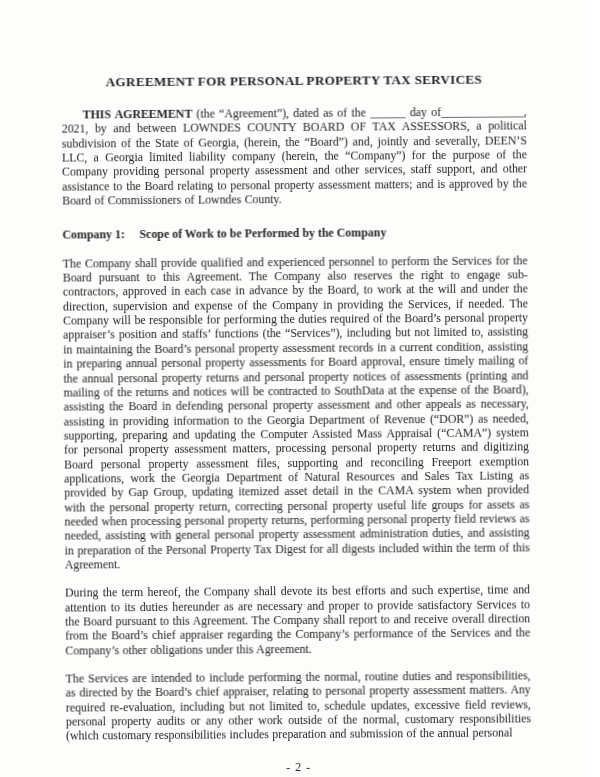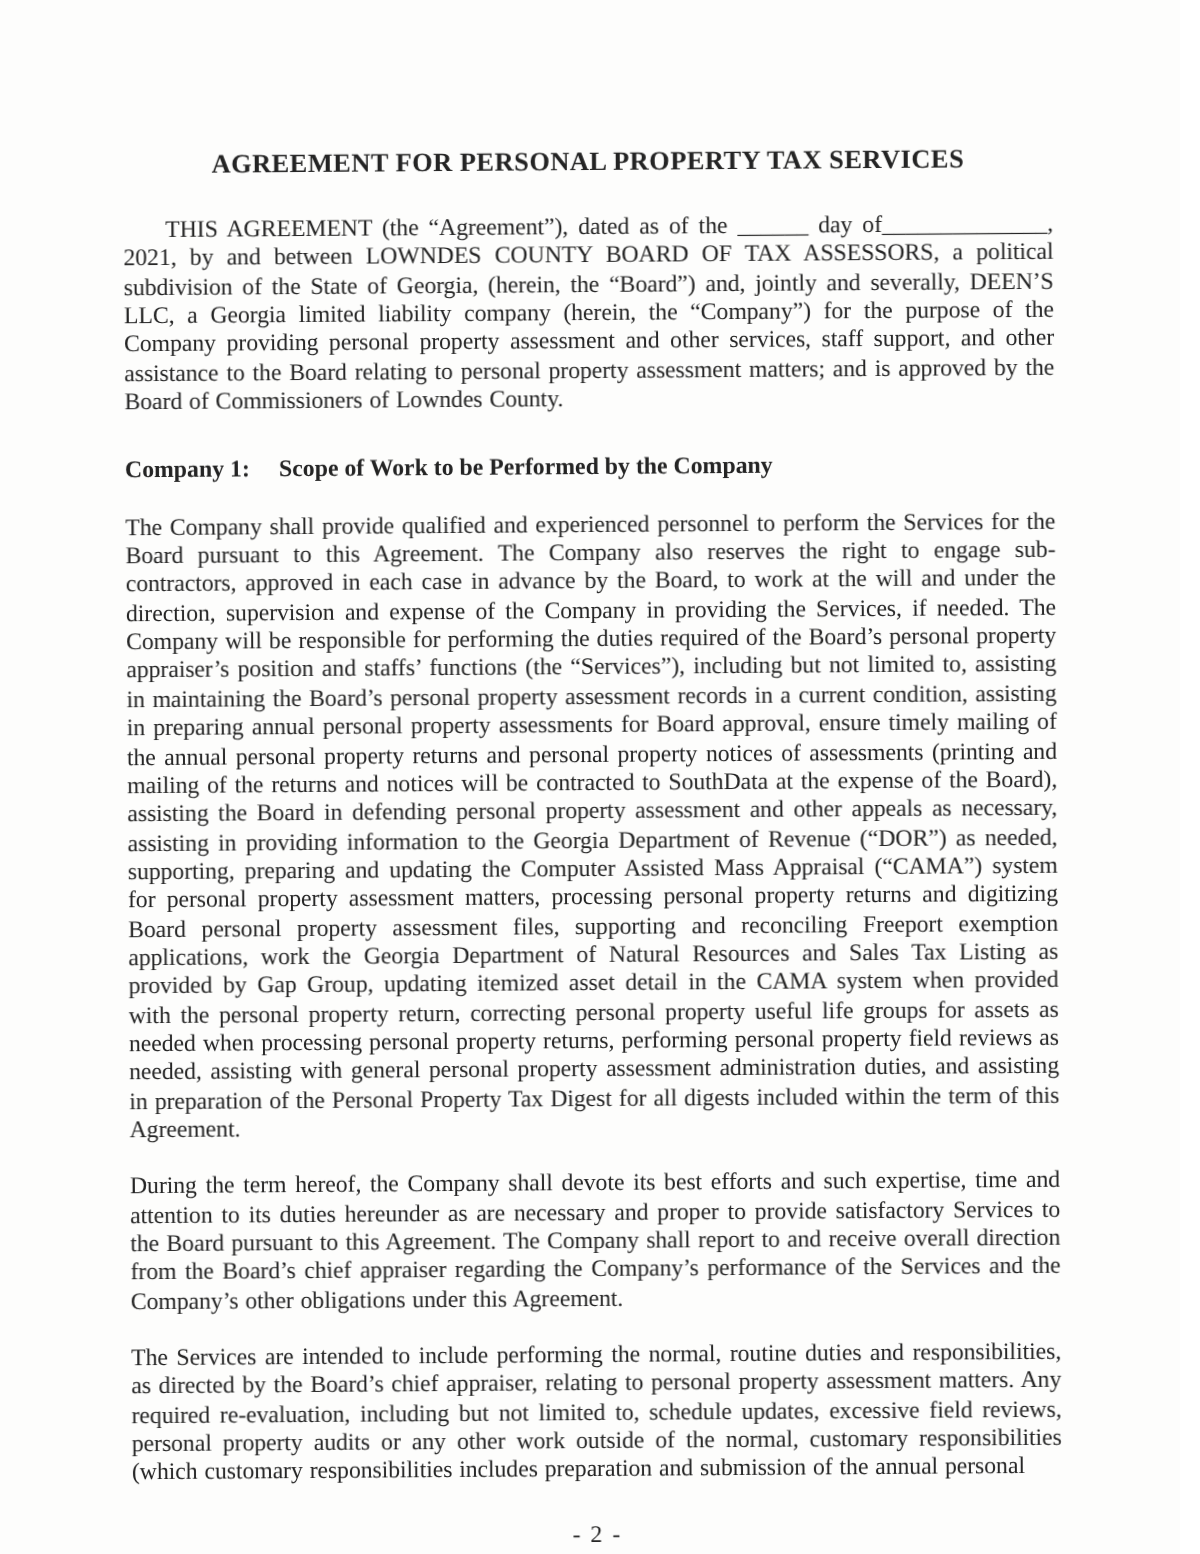--- a/index.html
+++ b/index.html
@@ -36,21 +36,21 @@
   }
   .intro, .body-p {
     text-align: justify;
     letter-spacing: -0.04px;
     word-spacing: 0.5px;
   }
   .intro {
     margin: 17px 0 0 0;
     text-indent: 21px;
   }
-  .intro .lead { font-weight: normal; }
+  .intro .lead { font-weight: bold; }
   .sec-heading {
     margin-top: 20px;
     font-weight: bold;
     text-align: left;
   }
   .sec-label { display: inline-block; width: 77px; }
   .body-p { margin: 14px 0 0 0; }
   .page-footer {
     margin-top: 18px;
     text-align: center;

